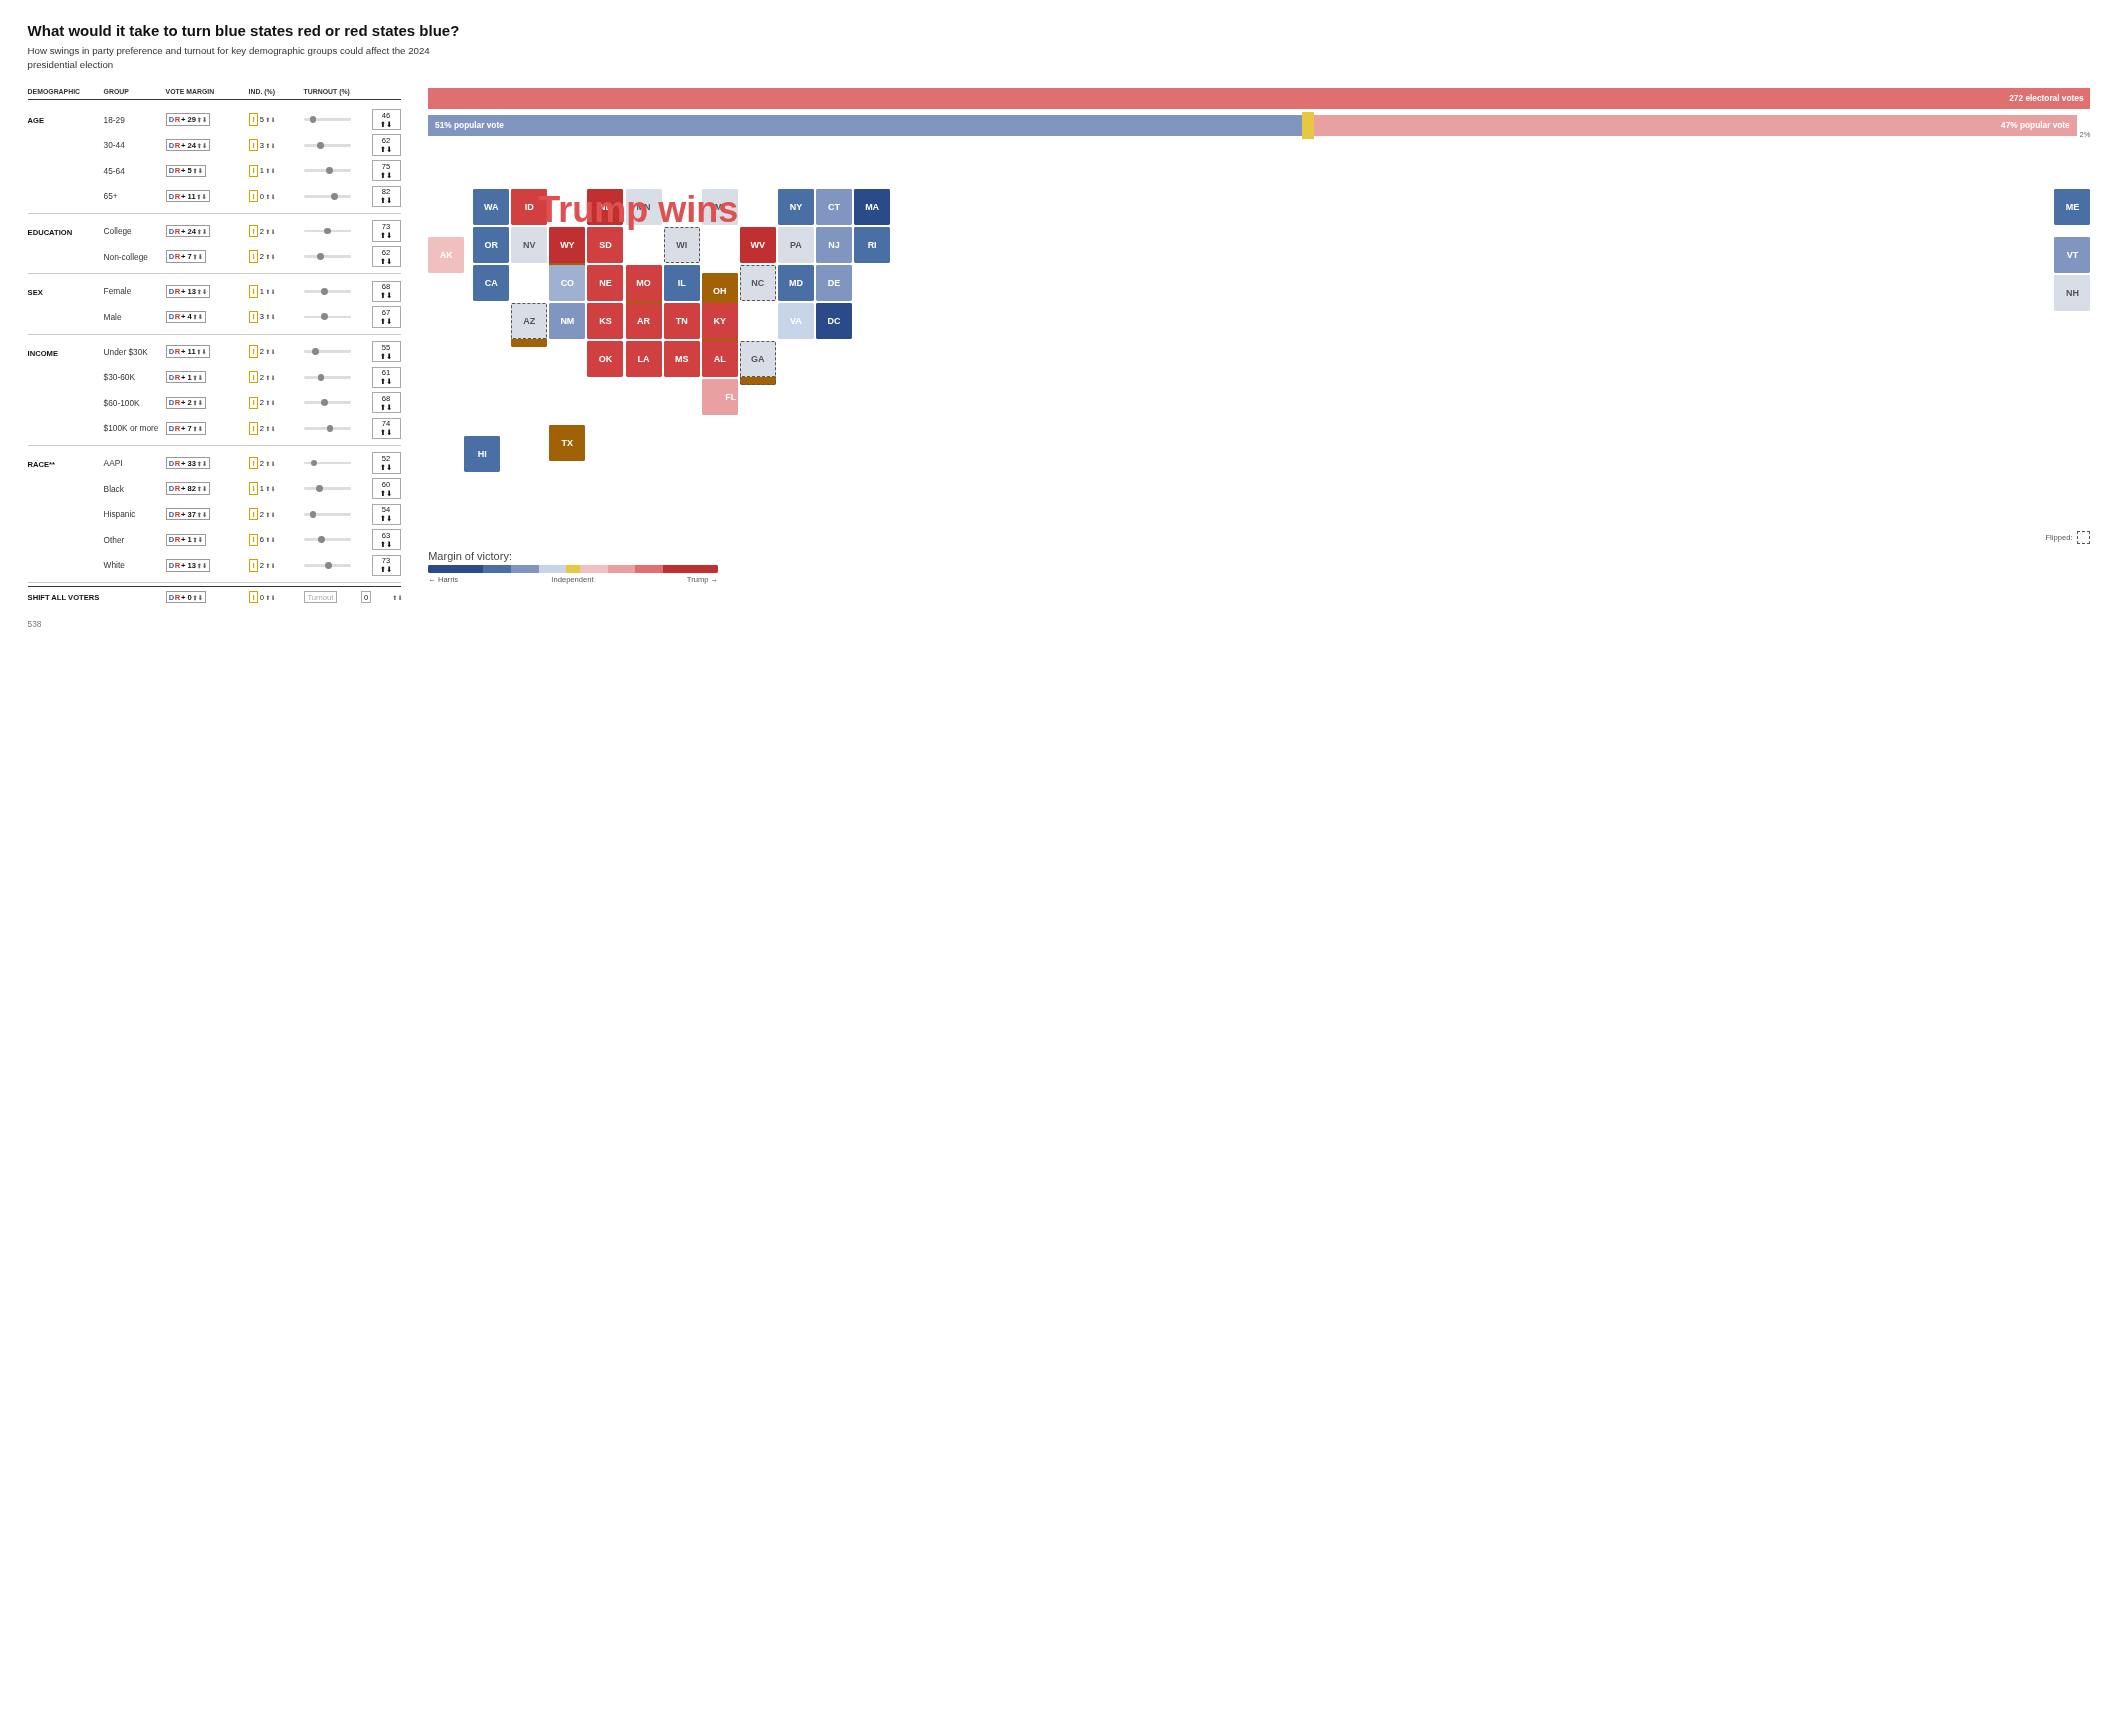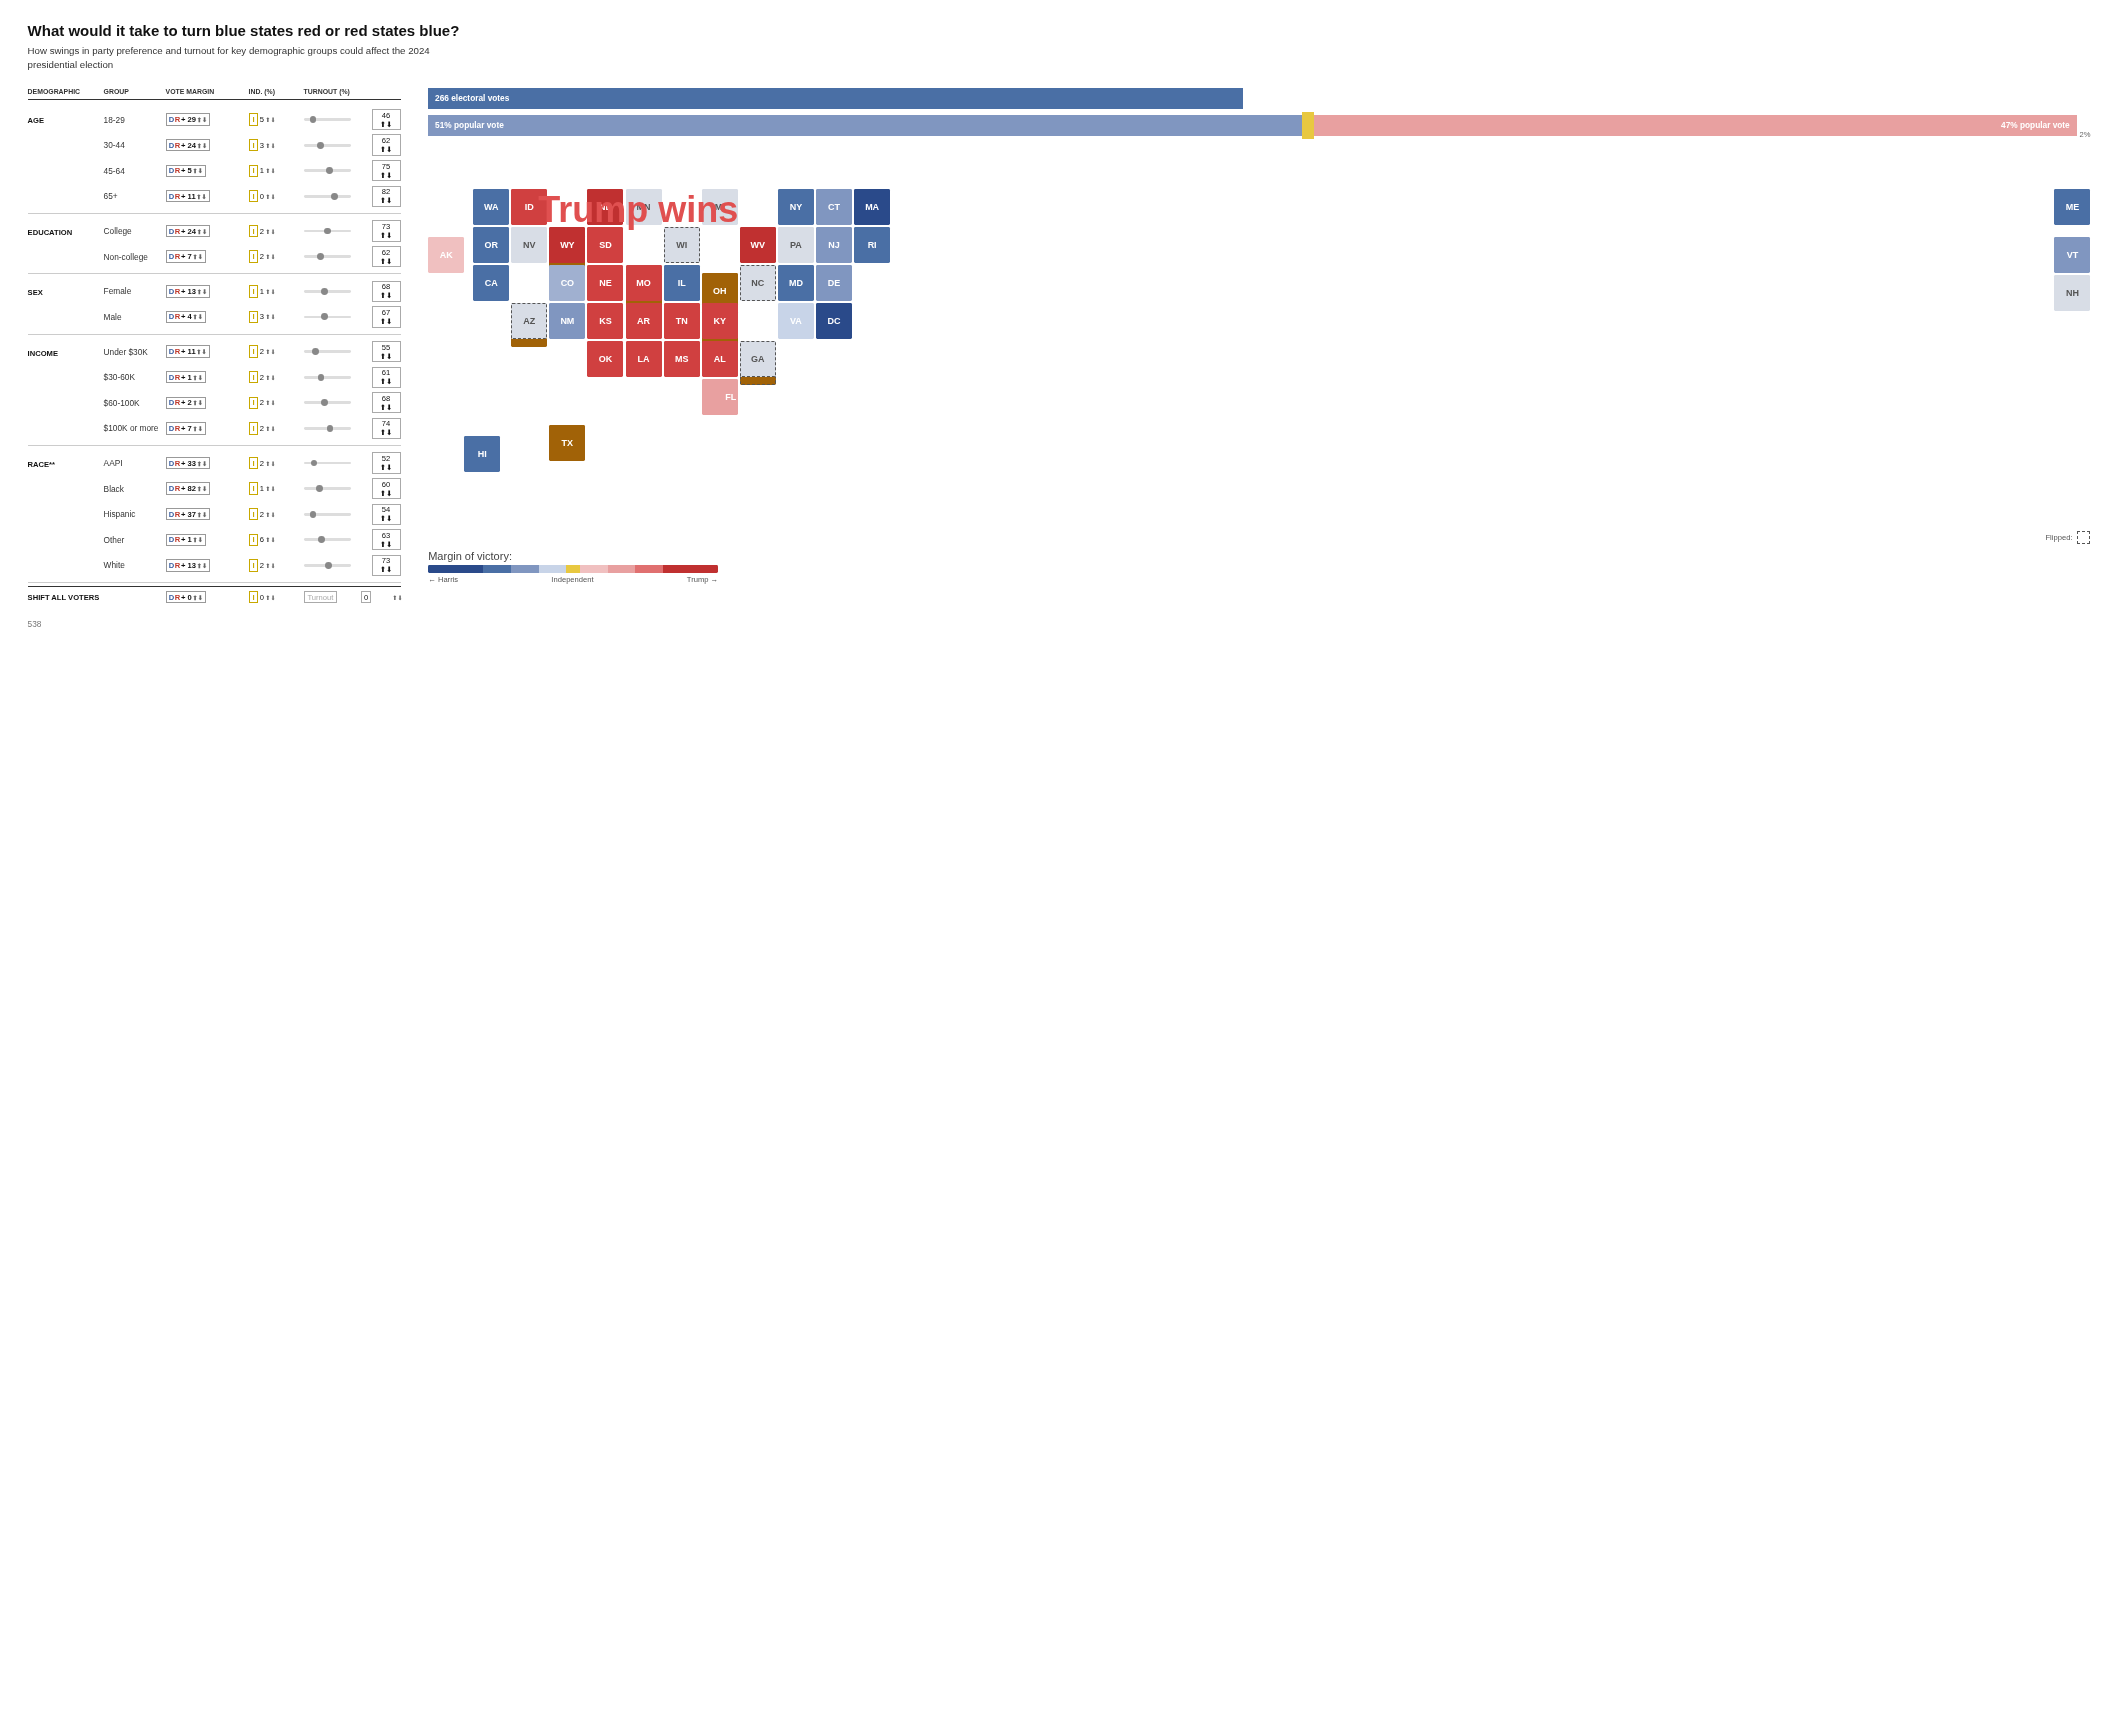--- a/index.html
+++ b/index.html
@@ -748,21 +748,21 @@
       </div>
     </div>
 
     <div class="page-num">538</div>
   </div>
 
   <div class="right-panel">
 
     <div class="ev-bars">
       <div class="ev-bar-row">
-        <div class="ev-bar-blue" style="width:49%">266 electoral votes</div>
+        <div class="ev-bar-red" style="width:51%">272 electoral votes</div>
       </div>
       <div style="display:flex; align-items:flex-end; margin-bottom:1.4px;">
         <div class="pv-bar-row" style="flex:1;">
           <div class="pv-bar-blue" style="width:53%">51% popular vote</div>
           <div class="pv-bar-yellow"></div>
           <div class="pv-bar-red" style="width:44%">47% popular vote</div>
         </div>
         <span class="pv-label-2pct">2%</span>
       </div>
     </div>

